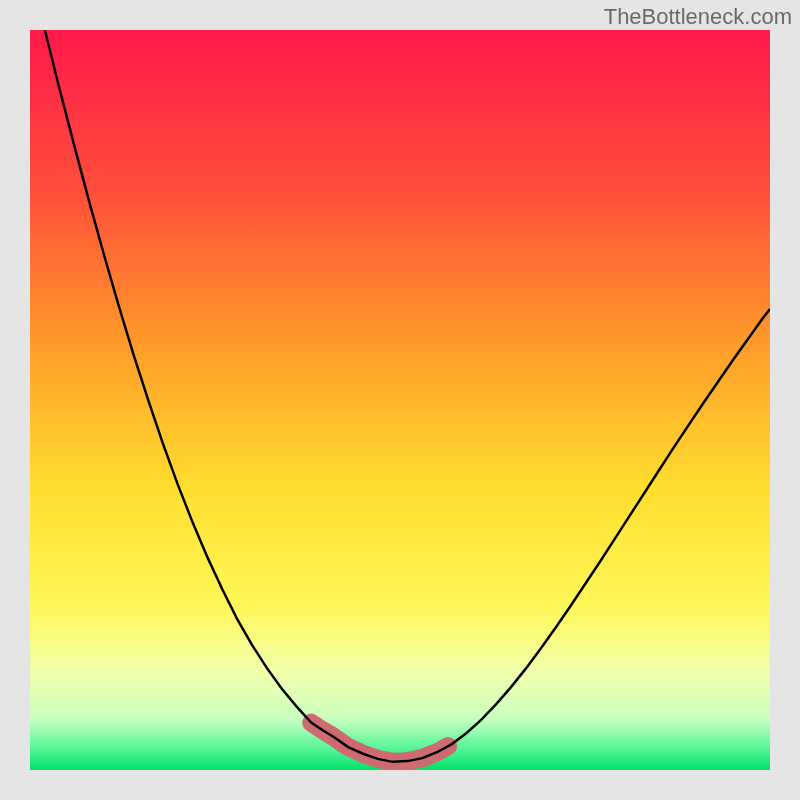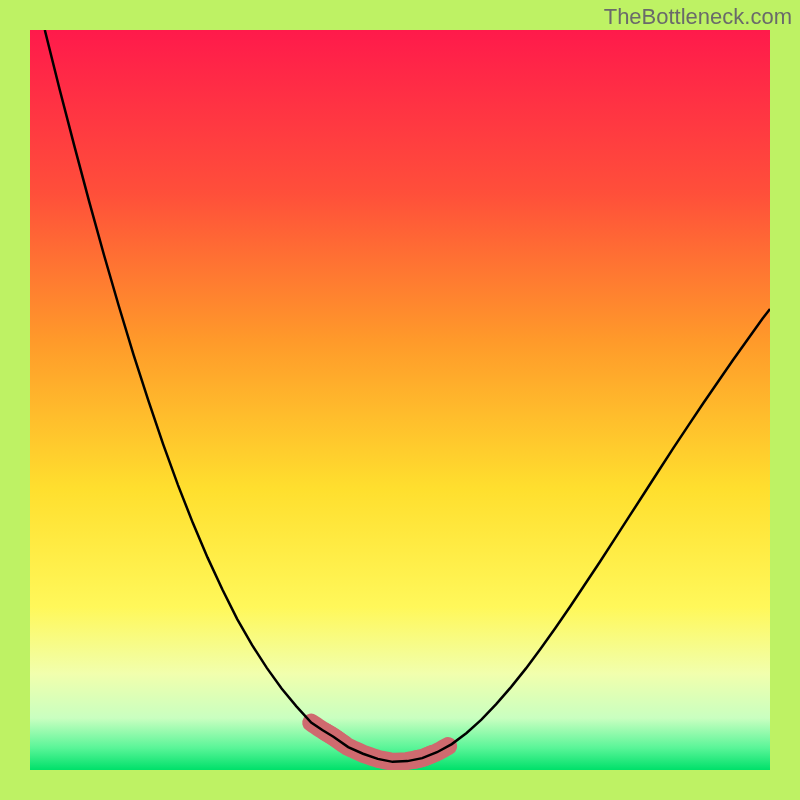--- a/index.html
+++ b/index.html
@@ -10,21 +10,21 @@
     background: #000;
     overflow: hidden;
     font-family: Arial, Helvetica, sans-serif;
   }
   .frame {
     position: absolute;
     left: 0;
     top: 0;
     width: 800px;
     height: 800px;
-    background: #bef264;
+    background: #e5e5e5;
   }
   .plot {
     position: absolute;
     left: 30px;
     top: 30px;
     width: 740px;
     height: 740px;
     overflow: hidden;
   }
   .plot svg {

